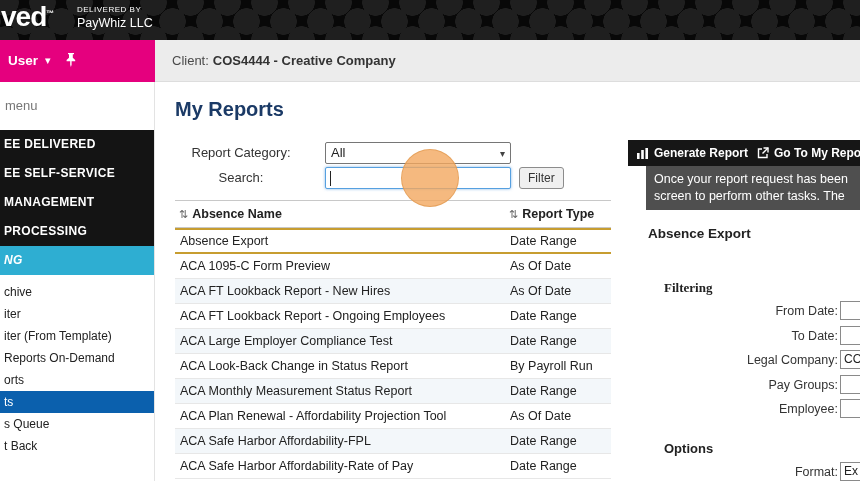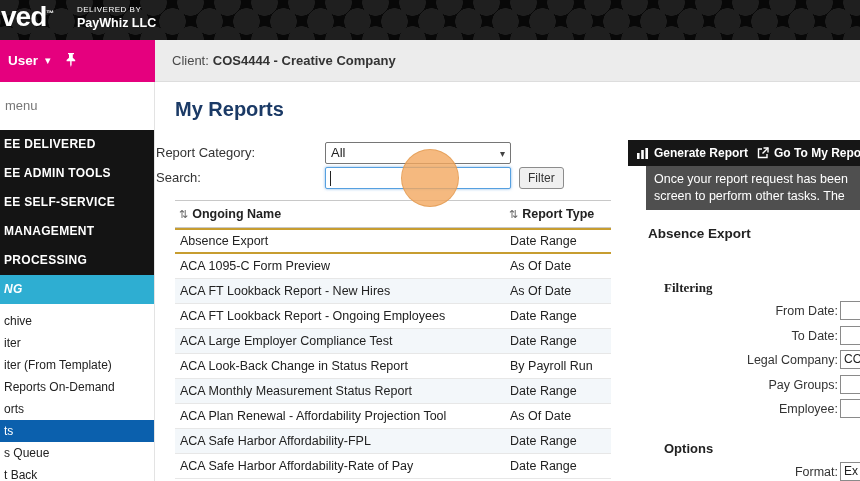--- a/index.html
+++ b/index.html
@@ -13,21 +13,21 @@
     background-image:
       radial-gradient(circle, #1f1f1f 0 13px, rgba(0,0,0,0) 13.5px),
       radial-gradient(circle, #1f1f1f 0 13px, rgba(0,0,0,0) 13.5px);
     background-size:37px 37px;
     background-position:6px 3px, 24px 21px; }
   .logo { position:absolute; left:1px; top:1px; color:#fff; font-size:28px;
           font-weight:bold; letter-spacing:-1px; }
   .logo sup { font-size:8px; letter-spacing:0; }
   .delivered { position:absolute; left:77px; top:6px; color:#fff; line-height:1; }
   .delivered-by { display:block; font-size:8px; letter-spacing:.5px; }
-  .delivered-company { display:block; font-size:12.5px; font-weight:bold; margin-top:3px; }
+  .delivered-company { display:block; font-size:12.5px; font-weight:normal; margin-top:3px; }
 
   
   .user-pink { position:absolute; left:0; top:40px; width:155px; height:54px; background:#e5007e; color:#fff; cursor:pointer; }
   .user-label { position:absolute; left:8px; top:13px; font-size:13.5px; font-weight:bold; }
   .user-caret { position:absolute; left:45px; top:14px; font-size:11px; }
   .pin-wrap { position:absolute; left:64px; top:13px; }
   .client-strip { position:absolute; left:155px; top:40px; width:705px; height:42px;
     background:#ececec; border-bottom:1px solid #ddd; font-size:13px; color:#4a4a4a;
     line-height:41px; padding-left:17px; }
   .client-strip .cv { font-weight:bold; color:#333; margin-left:4px; }
@@ -40,21 +40,21 @@
     font-size:12px; font-weight:bold; letter-spacing:.3px; white-space:nowrap; overflow:hidden; cursor:pointer; }
   .section-item.active { background:#2eaed2;font-style:italic; }
   .subitems { margin-top:6px; }
   .sub-item { height:22px; line-height:22px; padding-left:4px; font-size:12px; color:#222;
     white-space:nowrap; overflow:hidden; cursor:pointer; }
   .sub-item.selected { background:#0b60ad; color:#fff; }
 
   
   .content { position:absolute; left:156px; top:82px; width:472px; height:474px; }
   .page-title { position:absolute; left:19px; top:16px; font-size:20px; font-weight:bold; color:#1b3a66; }
-  .lbl { position:absolute; width:164px; text-align:left; font-size:13px; color:#333; line-height:22px; }
+  .lbl { position:absolute; width:164px; text-align:center; font-size:13px; color:#333; line-height:22px;padding-left:6px; }
   .lbl-category { left:0; top:60px; }
   .lbl-search   { left:0; top:85px; }
   .select-control { position:absolute; left:169px; top:60px; width:186px; height:22px;
     border:1px solid #767676; border-radius:2px; background:#fff; font-size:13px;
     line-height:20px; padding:0 18px 0 5px; cursor:pointer; }
   .select-arrow { position:absolute; right:5px; top:1px; font-size:10px; color:#444; }
   .search-input { position:absolute; left:169px; top:85px; width:186px; height:22px;
     border:1px solid #56a0e0; border-radius:2px; background:#fff;
     box-shadow:0 0 3px rgba(80,150,220,.7); cursor:text; }
   .caret-line { position:absolute; left:4px; top:3px; width:1px; height:15px; background:#222; }
@@ -121,21 +121,20 @@
   </span>
 </div>
 <div class="client-strip">
   <span>Client:</span><span class="cv">COS4444 - Creative Company</span>
 </div>
 
 <aside class="sidebar">
   <div class="menu-toggle">menu</div>
   <nav class="sections">
     <div class="section-item">EE DELIVERED</div>
-    <div class="section-item">EE ADMIN TOOLS</div>
     <div class="section-item">EE SELF-SERVICE</div>
     <div class="section-item">MANAGEMENT</div>
     <div class="section-item">PROCESSING</div>
     <div class="section-item active">NG</div>
   </nav>
   <nav class="subitems">
     <div class="sub-item">chive</div>
     <div class="sub-item">iter</div>
     <div class="sub-item">iter (From Template)</div>
     <div class="sub-item">Reports On-Demand</div>
@@ -157,21 +156,21 @@
 
   <label class="lbl lbl-search">Search:</label>
   <div class="search-input">
     <span></span>
     <span class="caret-line"></span>
   </div>
   <button class="btn-filter">Filter</button>
 
   <div class="rpt-table">
     <div class="thead">
-      <div class="th-name"><span class="sort">⇅</span><span>Ongoing Name</span></div>
+      <div class="th-name"><span class="sort">⇅</span><span>Absence Name</span></div>
       <div class="th-type"><span class="sort">⇅</span><span>Report Type</span></div>
     </div>
     <div class="row selected">
       <div class="td-name">Absence Export</div>
       <div class="td-type">Date Range</div>
     </div>
     <div class="row">
       <div class="td-name">ACA 1095-C Form Preview</div>
       <div class="td-type">As Of Date</div>
     </div>

